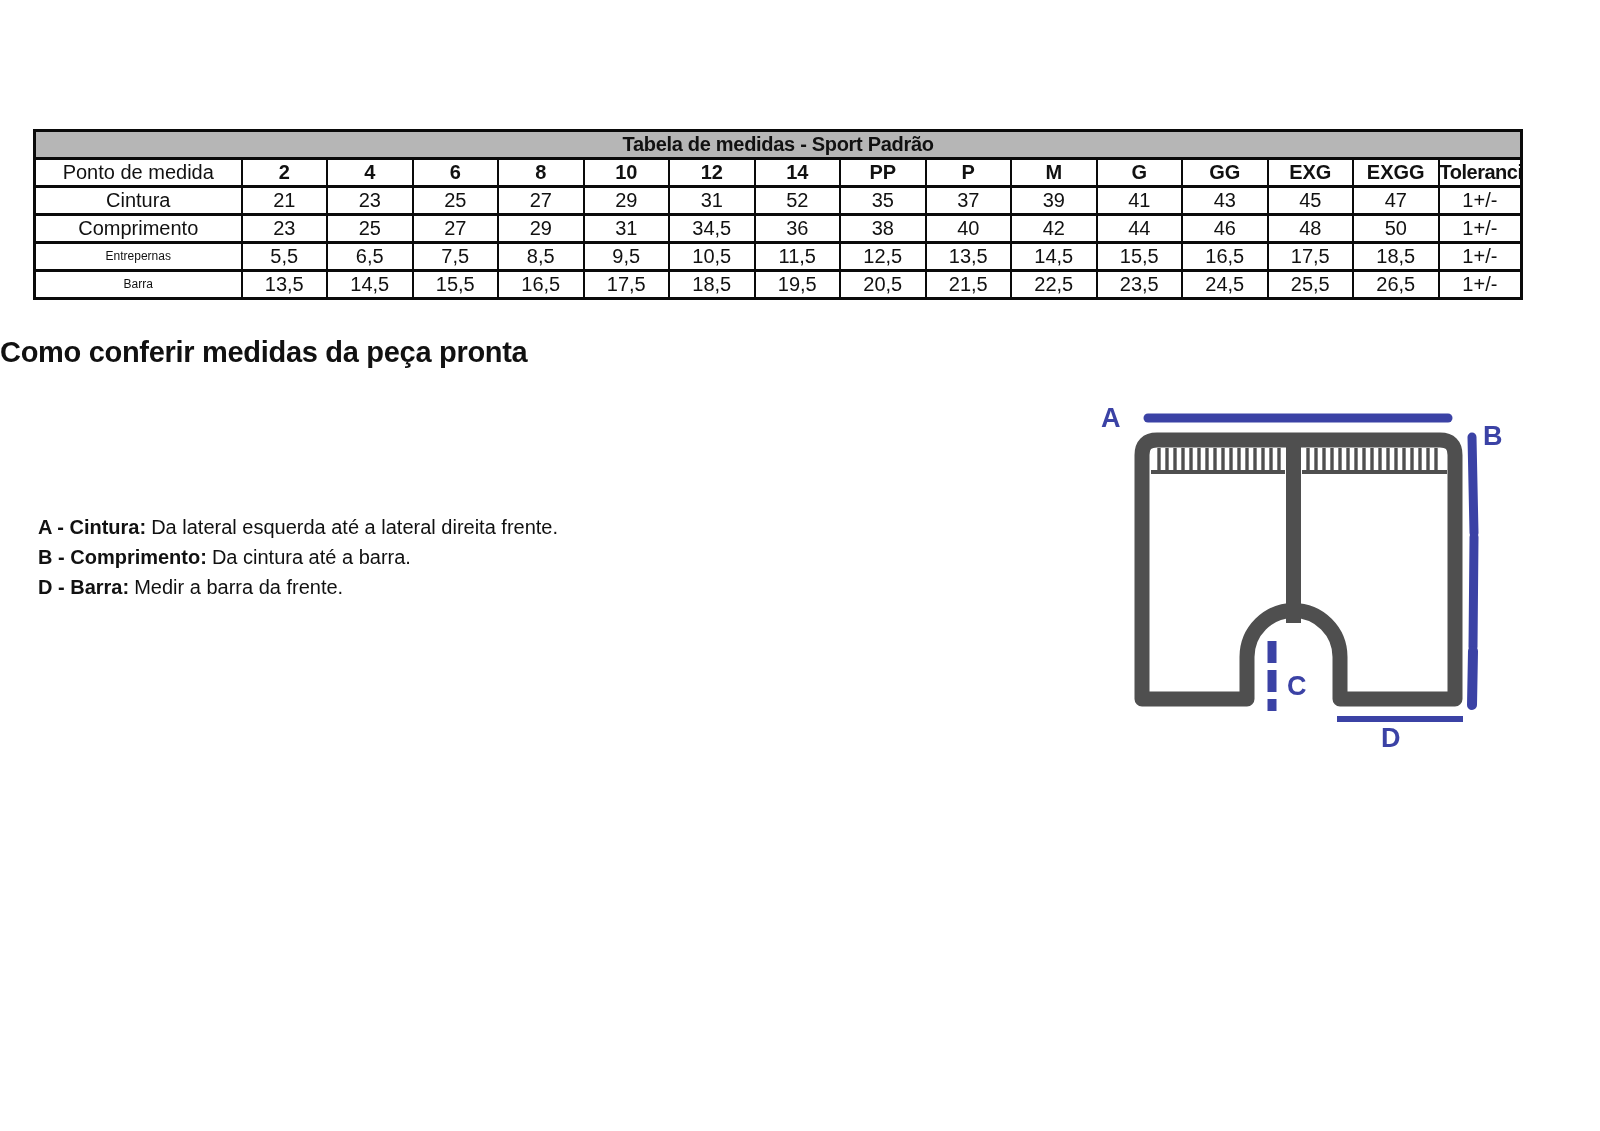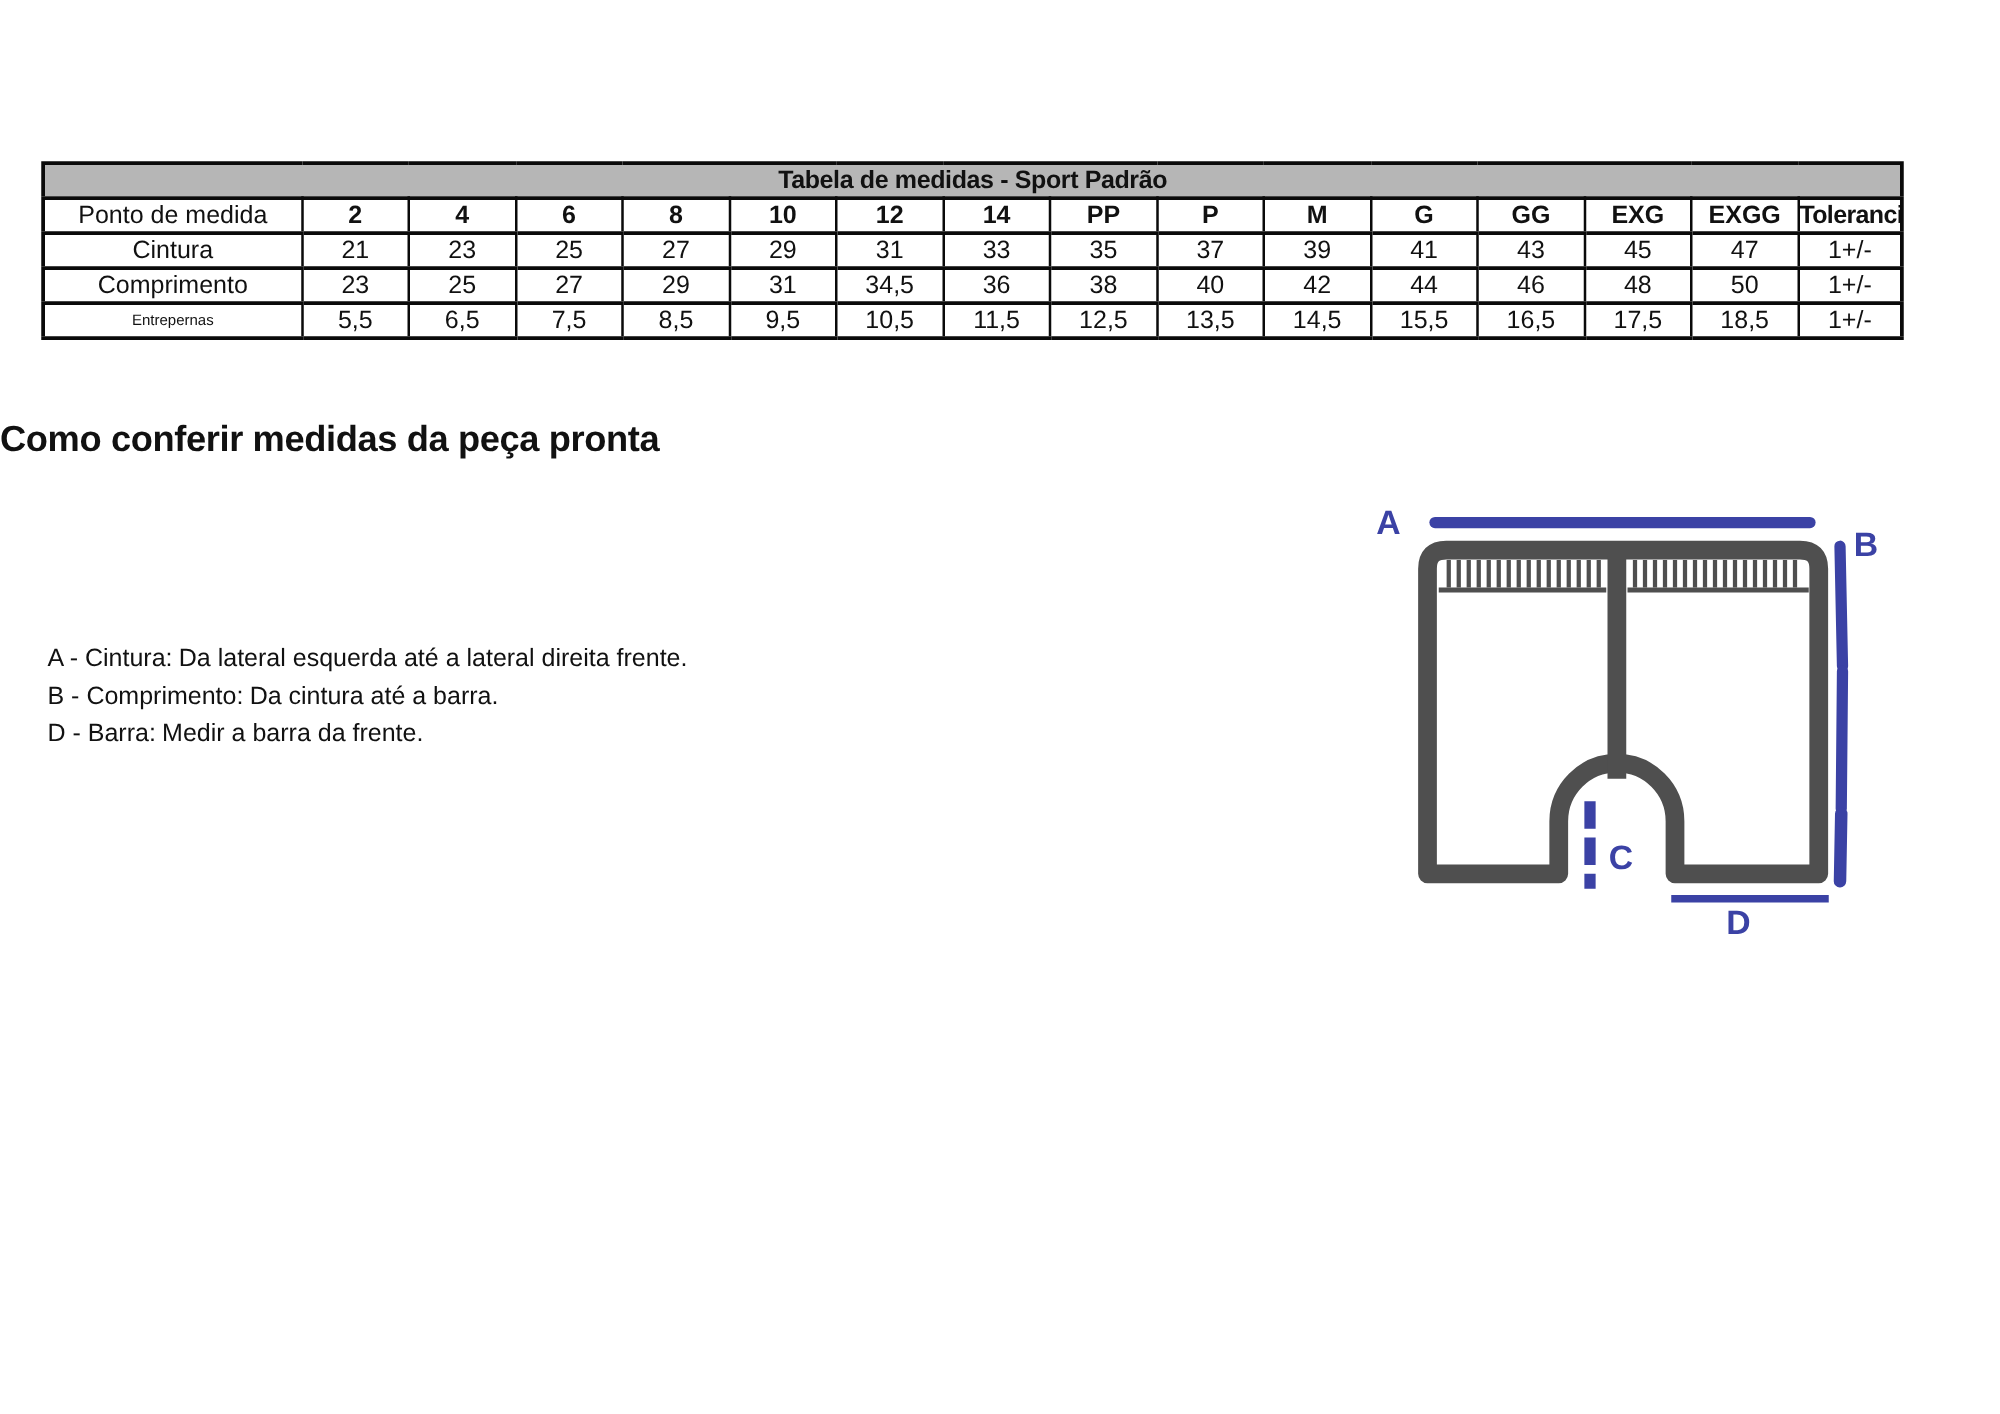--- a/index.html
+++ b/index.html
@@ -61,21 +61,21 @@
     color:#111;
     letter-spacing:-0.3px;
   }
   
   .instructions{
     position:absolute;left:38px;top:512px;
     font-size:20px;
     color:#111;
   }
   .instr-line{height:30px;line-height:30px;white-space:nowrap;}
-  .instr-label{font-weight:normal;margin-right:5px;margin-top:45px;}
+  .instr-label{font-weight:bold;margin-right:5px;margin-top:45px;}
   
   .diagram{
     position:absolute;left:1075px;top:385px;
     width:465px;height:375px;
   }
   .outline-stroke{stroke:var(--outline);fill:none;}
   .blue-stroke{stroke:var(--accent);fill:none;}
   text.blue-label{
     fill:var(--accent);
     font-weight:bold;
@@ -130,21 +130,21 @@
   </thead>
   <tbody id="table-body">
       <tr>
         <td class="row-label">Cintura</td>
         <td>21</td>
         <td>23</td>
         <td>25</td>
         <td>27</td>
         <td>29</td>
         <td>31</td>
-        <td>33</td>
+        <td>52</td>
         <td>35</td>
         <td>37</td>
         <td>39</td>
         <td>41</td>
         <td>43</td>
         <td>45</td>
         <td>47</td>
         <td>1+/-</td>
       </tr>
       <tr>
@@ -174,20 +174,38 @@
         <td>9,5</td>
         <td>10,5</td>
         <td>11,5</td>
         <td>12,5</td>
         <td>13,5</td>
         <td>14,5</td>
         <td>15,5</td>
         <td>16,5</td>
         <td>17,5</td>
         <td>18,5</td>
+        <td>1+/-</td>
+      </tr>
+      <tr>
+        <td class="row-label">Barra</td>
+        <td>13,5</td>
+        <td>14,5</td>
+        <td>15,5</td>
+        <td>16,5</td>
+        <td>17,5</td>
+        <td>18,5</td>
+        <td>19,5</td>
+        <td>20,5</td>
+        <td>21,5</td>
+        <td>22,5</td>
+        <td>23,5</td>
+        <td>24,5</td>
+        <td>25,5</td>
+        <td>26,5</td>
         <td>1+/-</td>
       </tr>
     </tbody>
 </table>
 
 <div class="section-title">Como conferir medidas da peça pronta</div>
 
 <div class="instructions">
   <div class="instr-line">
     <span class="instr-label">A - Cintura:</span><span>Da lateral esquerda até a lateral direita frente.</span>

